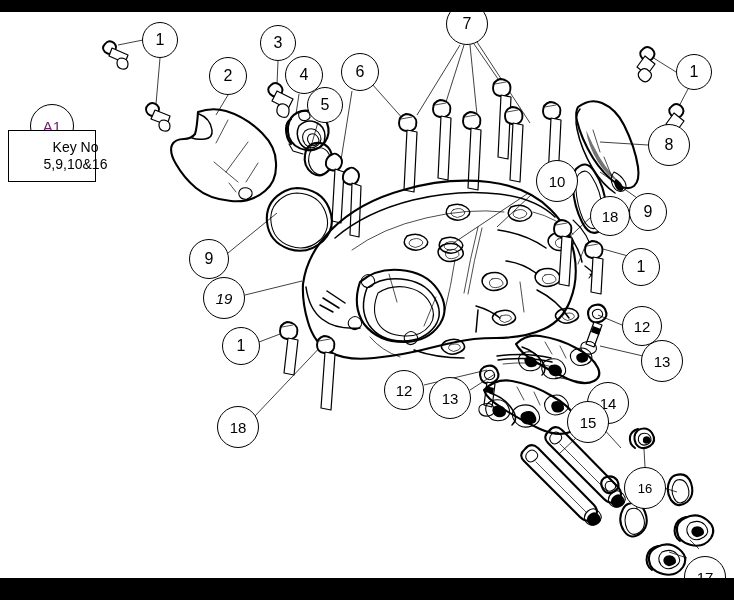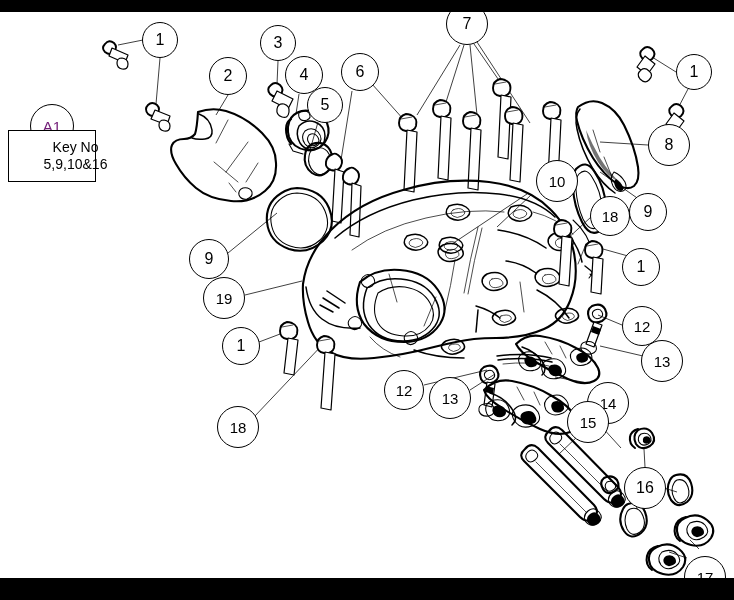--- a/index.html
+++ b/index.html
@@ -417,21 +417,21 @@
         </div>
         <div class="bub" style="left: 590px; top: 184px; width: 40px; height: 40px; font-size: 15px;">
           <span>18</span>
         </div>
         <div class="bub" style="left: 622px; top: 236px; width: 38px; height: 38px; font-size: 16px;">
           <span>1</span>
         </div>
         <div class="bub" style="left: 189px; top: 227px; width: 40px; height: 40px; font-size: 16px;">
           <span>9</span>
         </div>
-        <div class="bub" style="left: 203px; top: 265px; width: 42px; height: 42px; font-size: 15px;">
+        <div class="bub" style="left: 203px; top: 265px; width: 42px; height: 42px; font-size: 15px; font-style: italic;">
           <span>19</span>
         </div>
         <div class="bub" style="left: 222px; top: 315px; width: 38px; height: 38px; font-size: 16px;">
           <span>1</span>
         </div>
         <div class="bub" style="left: 217px; top: 394px; width: 42px; height: 42px; font-size: 15px;">
           <span>18</span>
         </div>
         <div class="bub" style="left: 384px; top: 358px; width: 40px; height: 40px; font-size: 15px;">
           <span>12</span>
@@ -444,21 +444,21 @@
         </div>
         <div class="bub" style="left: 641px; top: 328px; width: 42px; height: 42px; font-size: 15px;">
           <span>13</span>
         </div>
         <div class="bub" style="left: 587px; top: 370px; width: 42px; height: 42px; font-size: 15px;">
           <span>14</span>
         </div>
         <div class="bub" style="left: 567px; top: 389px; width: 42px; height: 42px; font-size: 15px;">
           <span>15</span>
         </div>
-        <div class="bub" style="left: 624px; top: 455px; width: 42px; height: 42px; font-size: 16px;">
+        <div class="bub" style="left: 624px; top: 455px; width: 42px; height: 42px; font-size: 13px;">
           <span>16</span>
         </div>
         <div class="bub" style="left: 684px; top: 544px; width: 42px; height: 42px; font-size: 15px;">
           <span>17</span>
         </div>
       </div>
 
   </div>
 </div>
 

